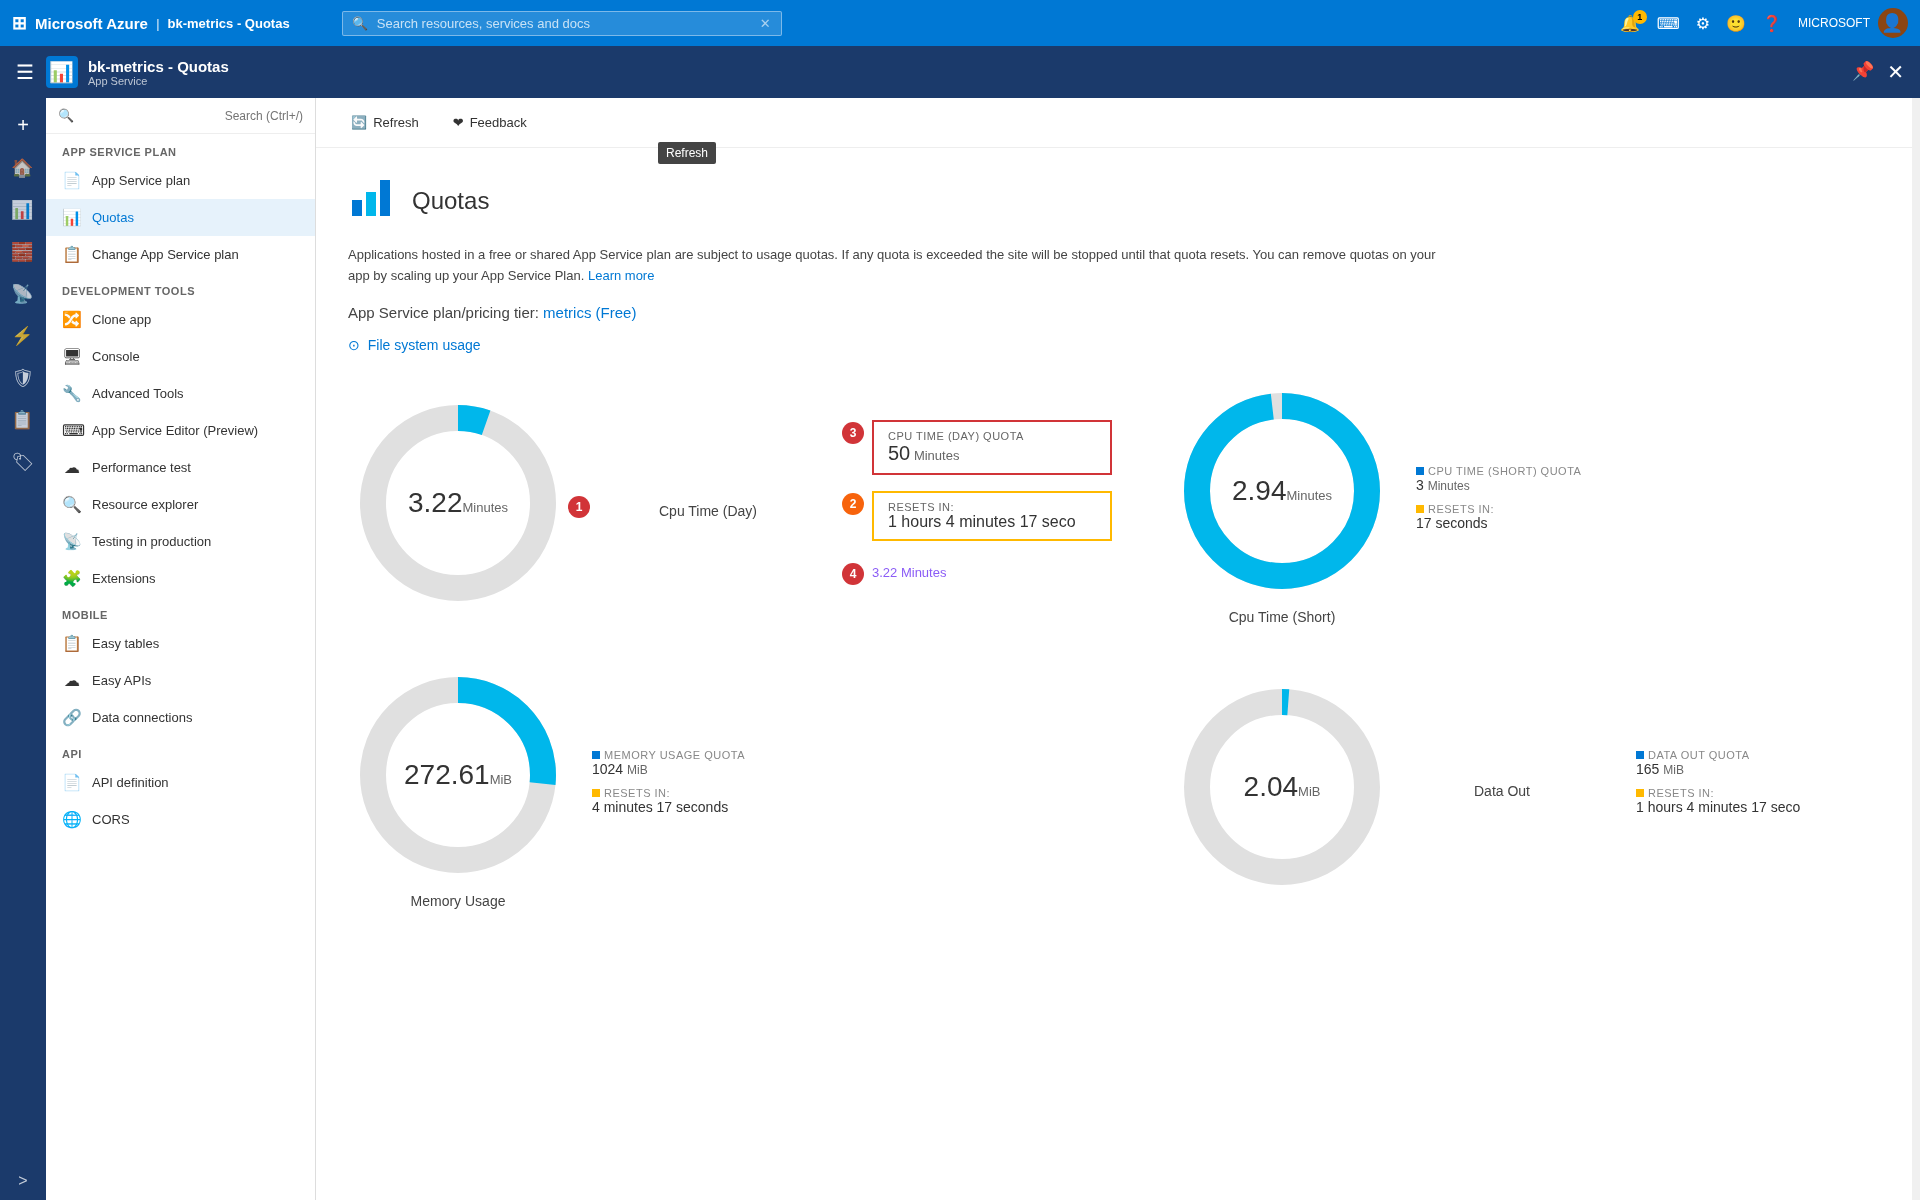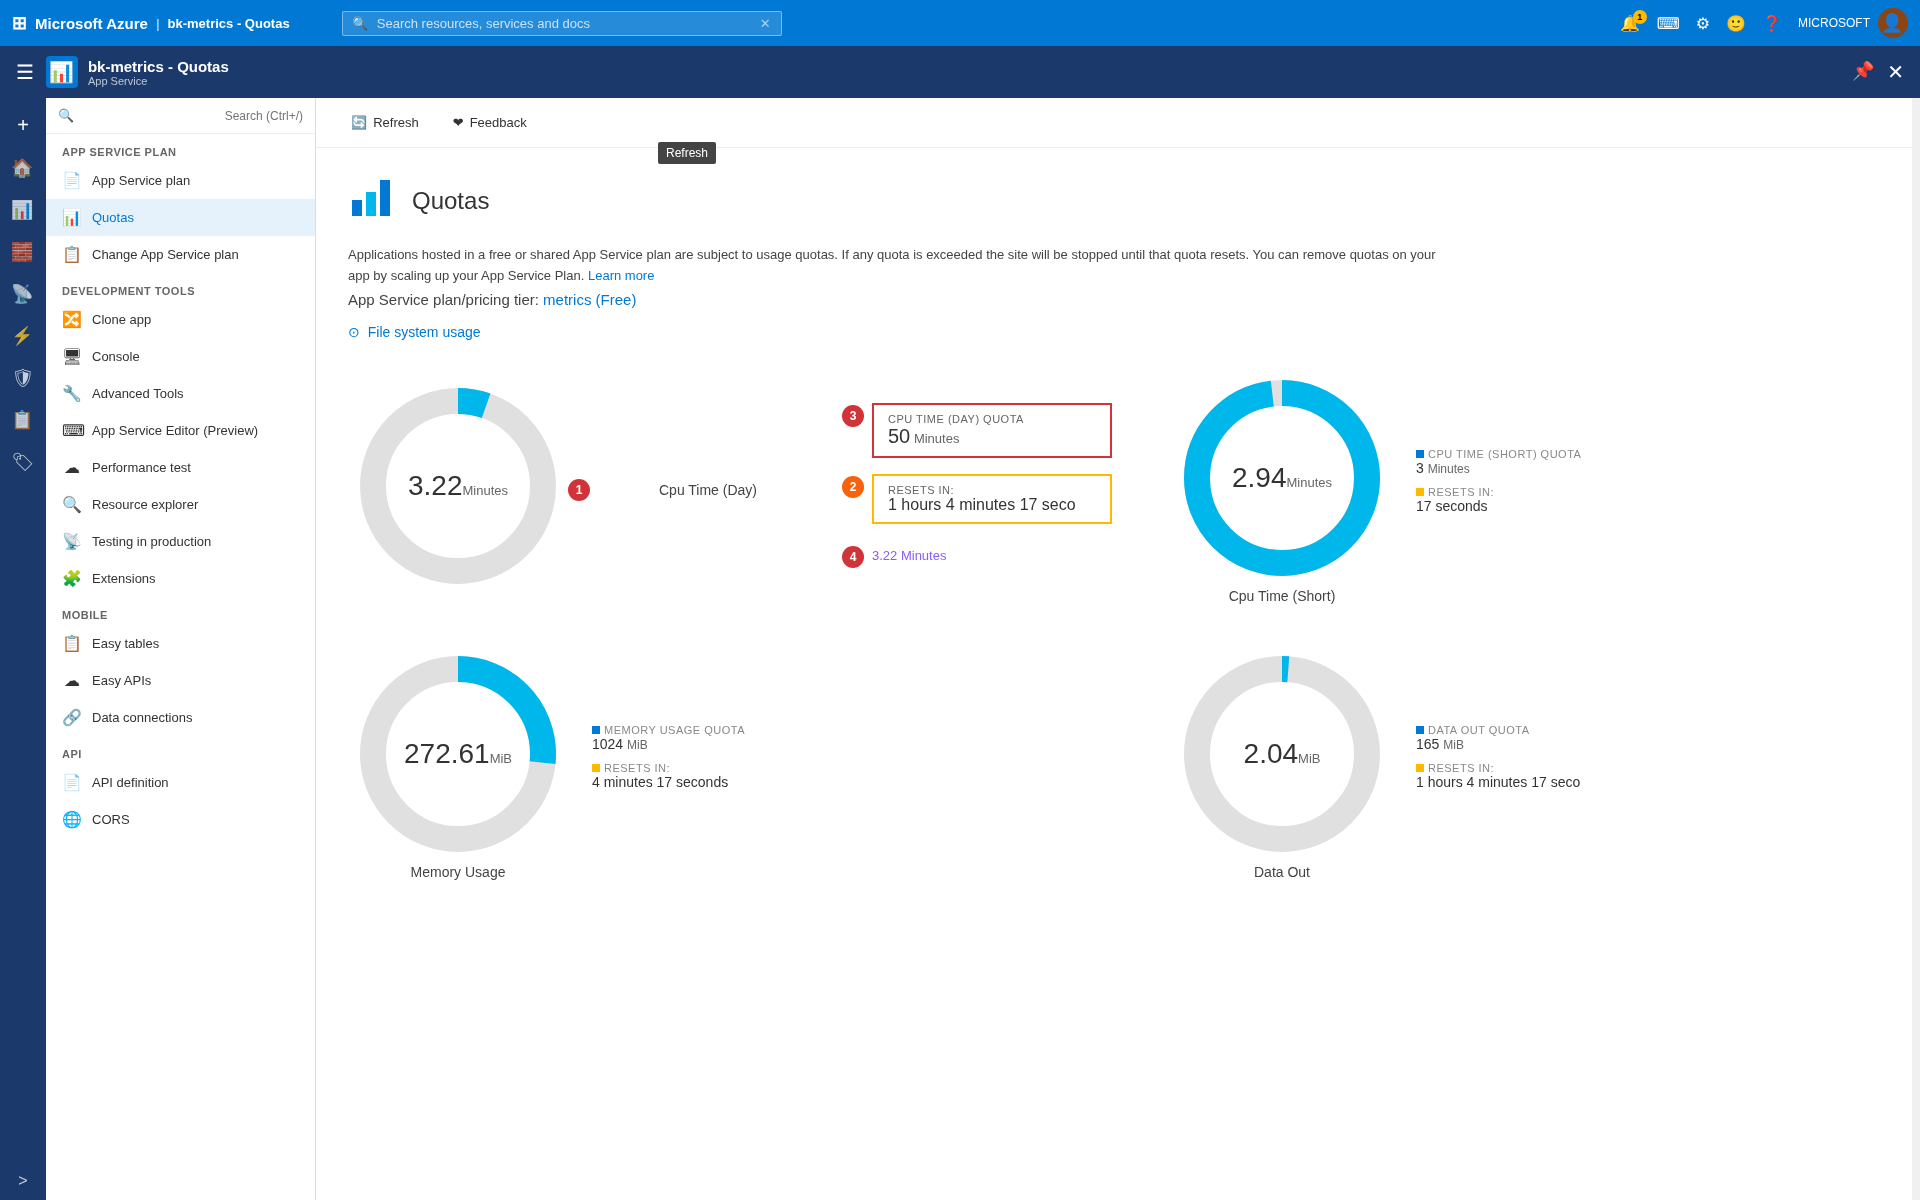--- a/index.html
+++ b/index.html
@@ -163,21 +163,21 @@
       padding: 4px 8px;
       border-radius: 2px;
       z-index: 10;
     }
 
     .page-body { padding: 24px 32px; }
     .page-header { display: flex; align-items: center; gap: 16px; margin-bottom: 16px; }
     .page-header-icon { font-size: 40px; color: #0078d4; }
     .page-title { font-size: 24px; font-weight: 300; color: #333; }
 
-    .description { font-size: 13px; color: #444; line-height: 1.6; margin-bottom: 4px; max-width: 1100px; }
+    .description { font-size: 13px; color: #444; line-height: 1.6; margin-bottom: 17px; max-width: 1100px; }
     .description a { color: #0078d4; text-decoration: none; }
     .plan-info { font-size: 15px; color: #444; margin-bottom: 16px; }
     .plan-info a { color: #0078d4; text-decoration: none; }
 
     .file-usage-link {
       display: flex;
       align-items: center;
       gap: 8px;
       color: #0078d4;
       cursor: pointer;
@@ -205,21 +205,21 @@
     .donut-svg { width: 220px; height: 220px; transform: rotate(-90deg); }
     .donut-center {
       position: absolute;
       top: 50%; left: 50%;
       transform: translate(-50%, -50%);
       text-align: center;
     }
     .donut-value { font-size: 28px; font-weight: 300; }
     .donut-unit { font-size: 13px; color: #666; }
 
-    .chart-label { text-align: center; font-size: 14px; color: #444; width: 220px; }
+    .chart-label { margin-top: 8px; text-align: center; font-size: 14px; color: #444; width: 220px; }
 
     .chart-info { flex: 1; }
 
     .quota-box {
       border: 2px solid #d13438;
       padding: 8px 14px;
       margin-bottom: 8px;
       min-width: 240px;
     }
     .quota-box .q-label { font-size: 11px; color: #666; text-transform: uppercase; letter-spacing: 0.5px; }
@@ -541,21 +541,21 @@
       <div class="info-row">
         <div class="i-label">
           <div class="i-dot-yellow"></div>
           RESETS IN:
         </div>
         <div class="i-value">4 minutes 17 seconds</div>
       </div>
     </div>
           </div>
           <div class="chart-section">
-            <div style="display: flex; flex-direction: column; align-items: center;">
+            <div style="display: flex; align-items: center;">
               <div class="donut-container">
     <svg class="donut-svg" viewBox="0 0 220 220" xmlns="http://www.w3.org/2000/svg">
       <circle cx="110" cy="110" r="85" fill="none" stroke="#e0e0e0" stroke-width="26"></circle>
       <circle cx="110" cy="110" r="85" fill="none" stroke="#00b7eb" stroke-width="26" stroke-dasharray="6.408849013323178 527.6619020969416" stroke-linecap="butt"></circle>
     </svg>
     <div class="donut-center">
       <span class="donut-value">2.04</span><span class="donut-unit">MiB</span>
     </div>
   </div>
               <div class="chart-label">Data Out</div>

